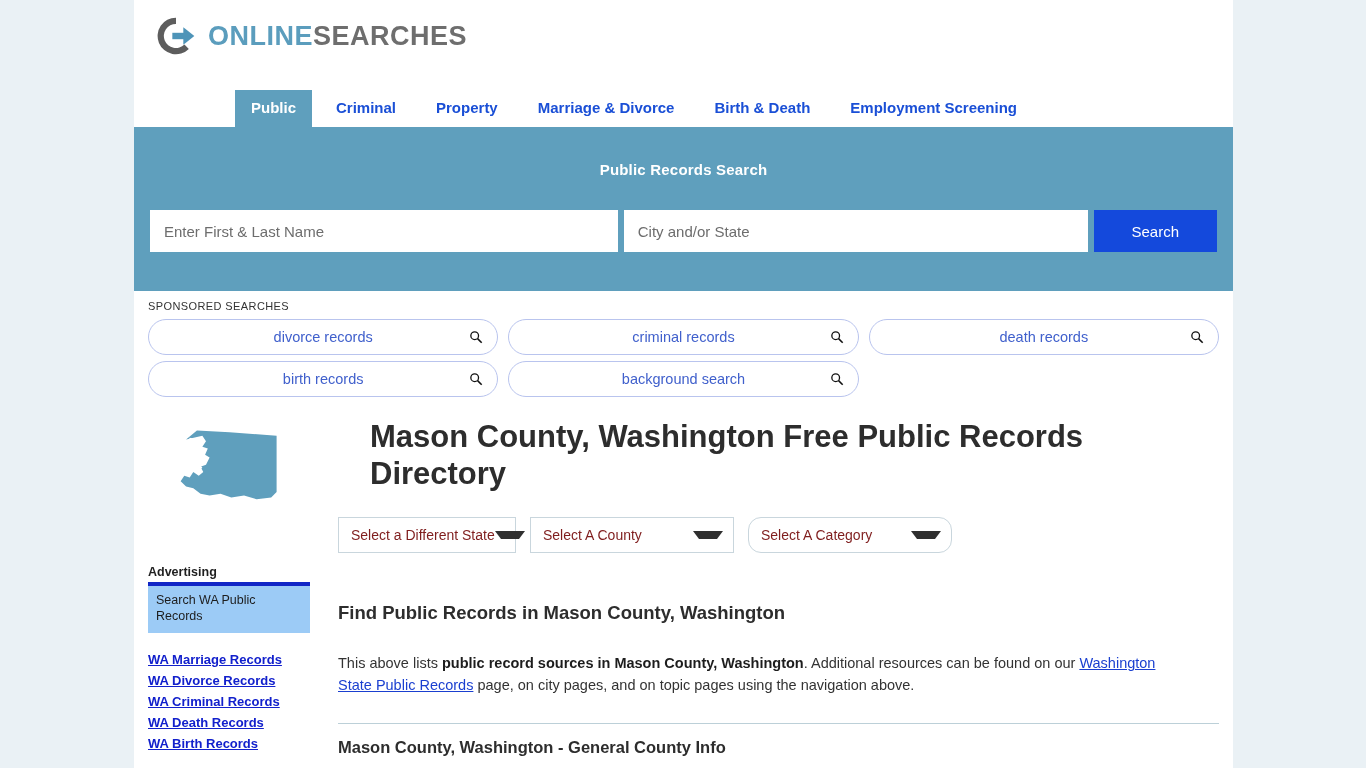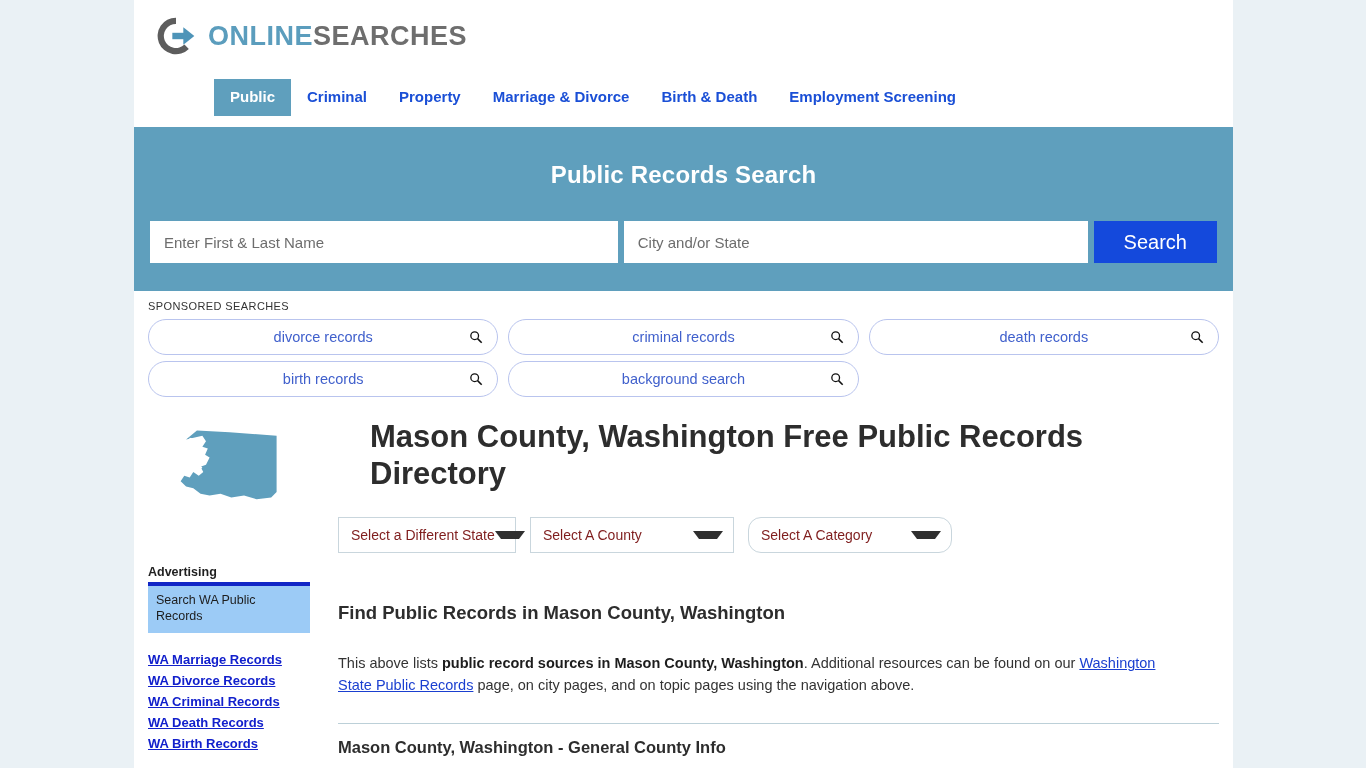--- a/index.html
+++ b/index.html
@@ -39,22 +39,23 @@
     line-height: 1;
     white-space: nowrap;
   }
   .logo-online { color: #5b9dbd; }
   .logo-searches { color: #6e6e6e; }
 
   
   .nav {
     height: 48px;
     display: flex;
-    align-items: flex-start;
-    padding-left: 80px;
+    align-items: flex-end;
+    padding-left: 101px;
+    gap: 8px;
   }
   .nav-tab {
     font-size: 15px;
     font-weight: bold;
     color: #1a4fd6;
     padding: 10px 16px 12px 16px;
     line-height: 1;
     cursor: pointer;
     white-space: nowrap;
   }
@@ -65,21 +66,21 @@
 
   
   .banner {
     background: #5f9fbd;
     height: 164px;
     padding: 0 16px;
   }
   .banner-title {
     text-align: center;
     color: #ffffff;
-    font-size: 24px;
+    font-size: 15px;
     font-weight: bold;
     padding-top: 34px;
     letter-spacing: 0.2px;
   }
   .search-row {
     display: flex;
     margin-top: 32px;
   }
   .search-input {
     height: 42px;
@@ -94,21 +95,21 @@
   .search-input::placeholder { color: #6d6d6d; }
   #name-field { width: 470px; }
   #place-field { width: 466px; margin-left: 6px; }
   .search-btn {
     width: 124px;
     height: 42px;
     margin-left: 6px;
     background: #1449dc;
     border: none;
     color: #ffffff;
-    font-size: 20px;
+    font-size: 15px;
     font-family: "Liberation Sans", sans-serif;
     cursor: pointer;
   }
 
   
   .sponsored {
     padding: 9px 14px 0 14px;
   }
   .sponsored-label {
     font-size: 11px;

